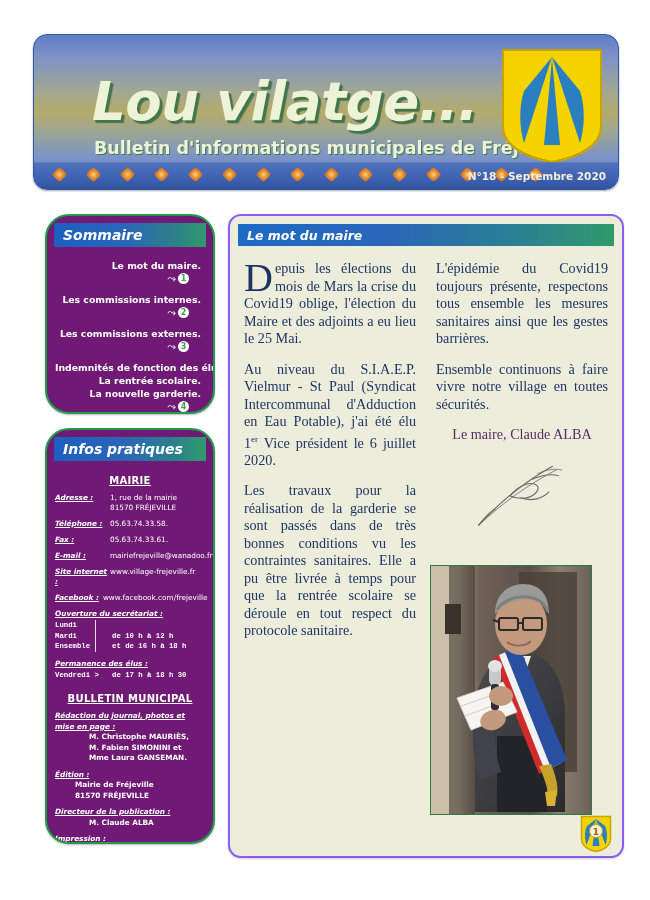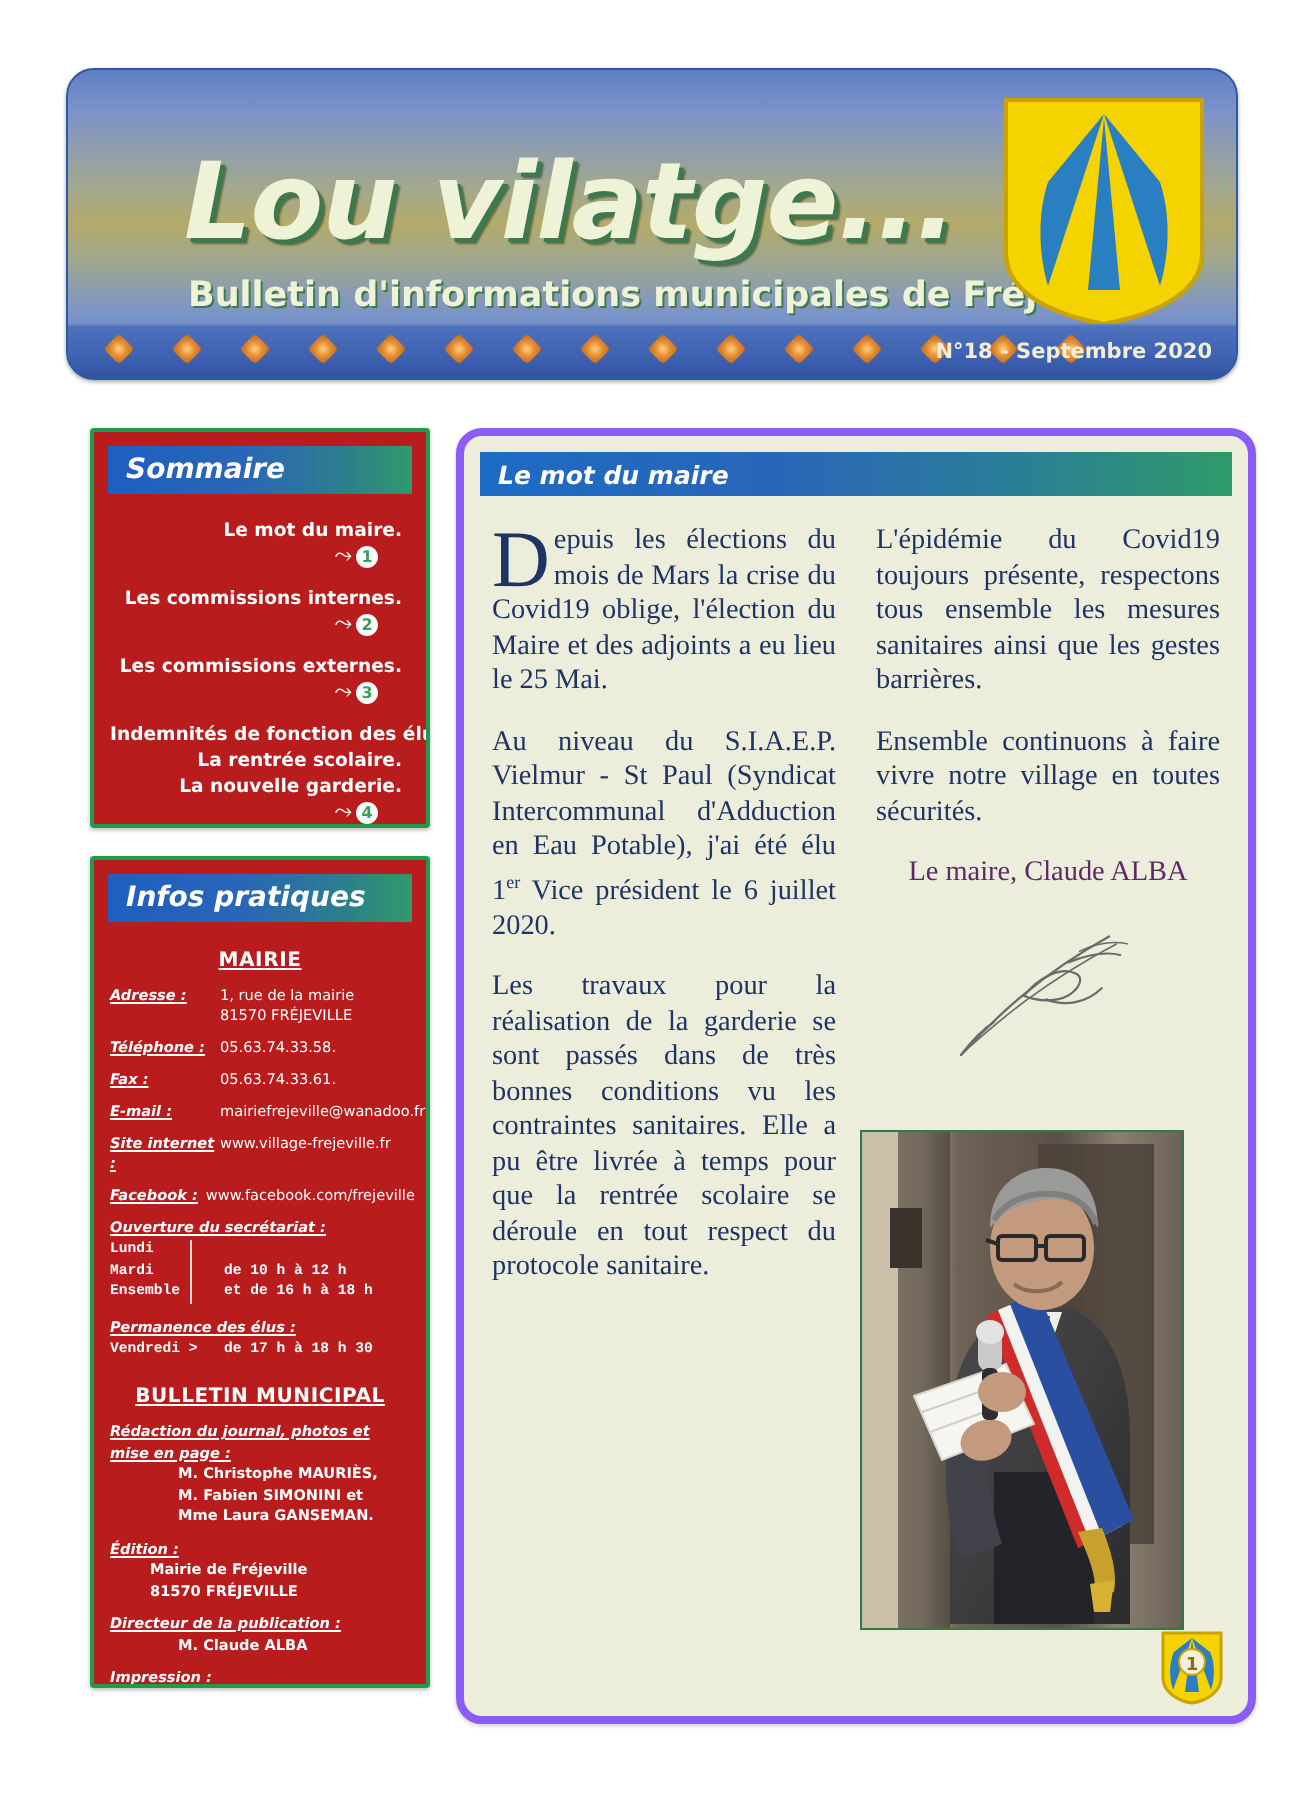--- a/index.html
+++ b/index.html
@@ -100,23 +100,23 @@
     right: 14px;
     top: 12px;
     width: 104px;
     height: 118px;
   }
   .crest svg, .page-crest svg { display: block; }
 
   
   .panel {
     position: absolute;
-    border-radius: 2px;
+    border-radius: 24px;
     border: 2px solid #1f9b4a;
-    background: #b91c1c;
+    background: #701a75;
     box-shadow: 0 1px 2px rgba(0,0,0,.28);
     overflow: hidden;
   }
   .panel-sommaire { left: 45px; top: 214px; width: 166px; height: 196px; }
   .panel-infos    { left: 45px; top: 428px; width: 166px; height: 412px; }
 
   .panel-head {
     margin: 7px 7px 0 7px;
     height: 24px;
     background: linear-gradient(to right, #1d5fc0 0%, #2a66b8 45%, #2c7f8c 78%, #2f9a6b 100%);
@@ -238,21 +238,21 @@
   .credit .ind2 { padding-left: 20px; }
 
   
   .article {
     position: absolute;
     left: 228px;
     top: 214px;
     width: 392px;
     height: 640px;
     border-radius: 13px;
-    border: 4px solid #8b5cf6;
+    border: 2px solid #8b5cf6;
     background: #ecedda;
     box-shadow: 0 1px 2px rgba(0,0,0,.2);
     overflow: hidden;
   }
   .article-head {
     margin: 8px 8px 0 8px;
     height: 22px;
     background: linear-gradient(to right, #1d6bc4 0%, #2a66b8 40%, #2a7f96 72%, #2f9a6b 100%);
     display: flex;
     align-items: center;

